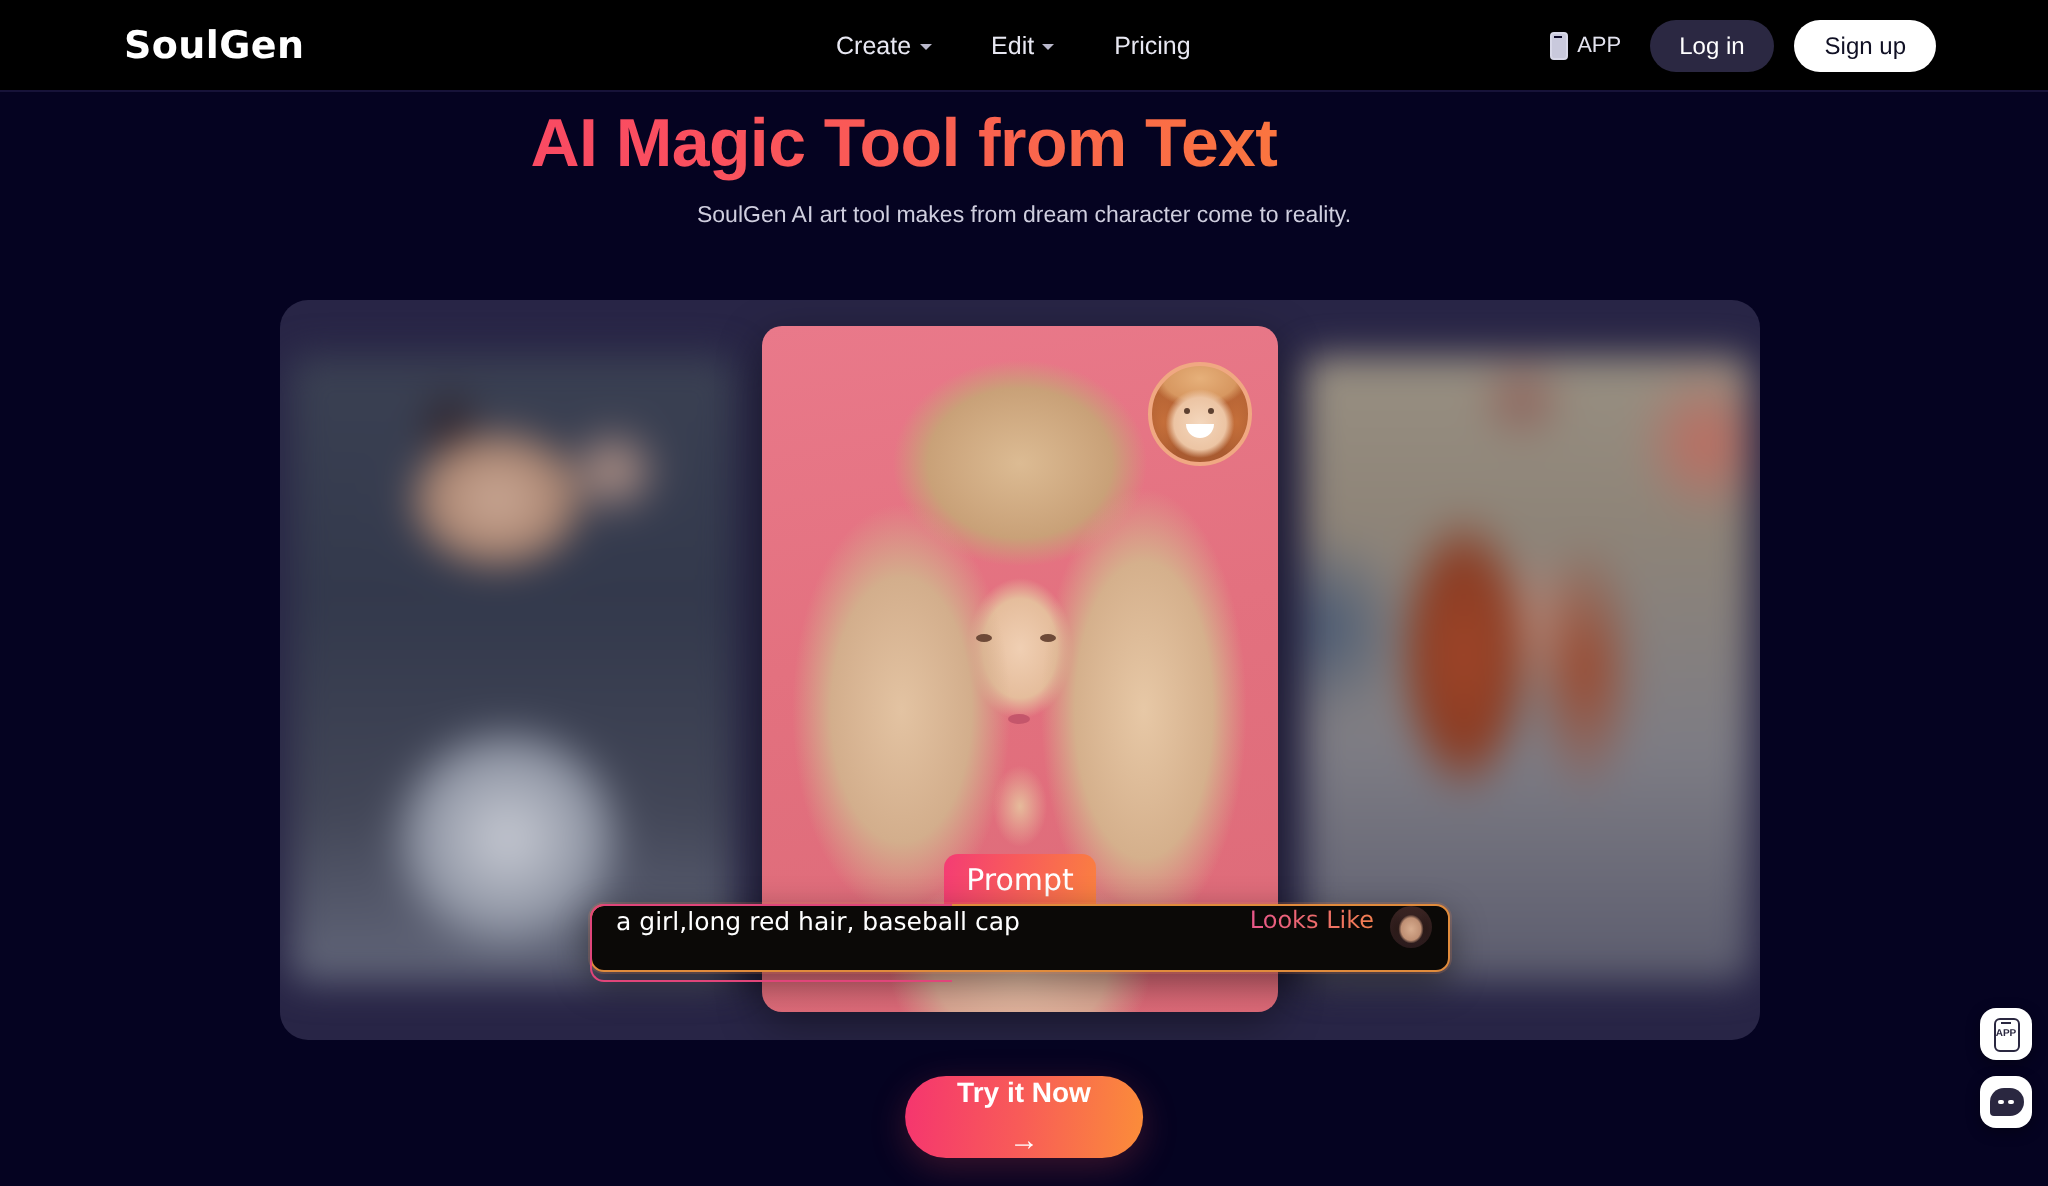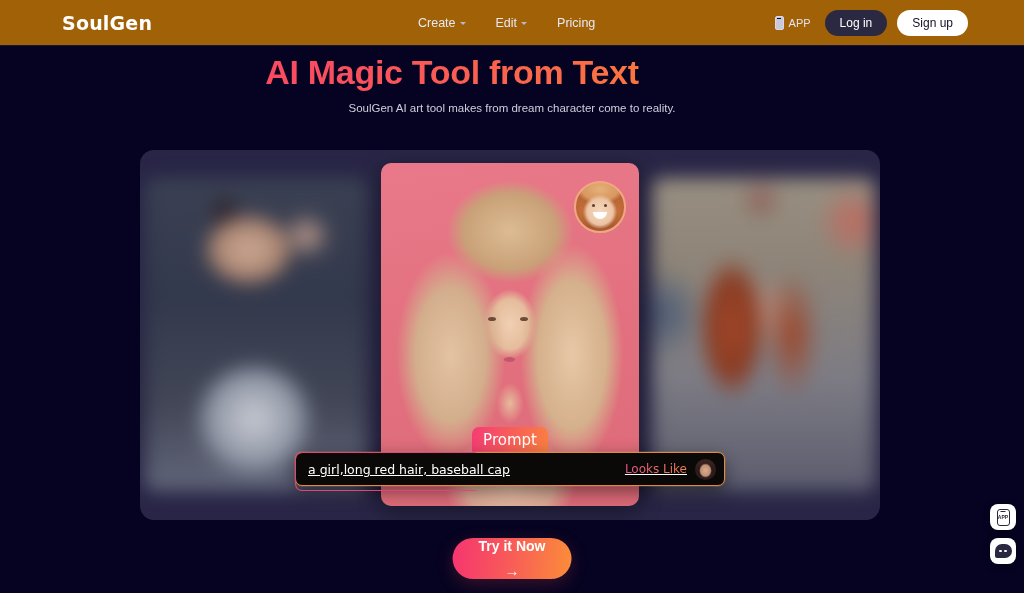--- a/index.html
+++ b/index.html
@@ -16,21 +16,21 @@
     color: #ffffff;
     position: relative;
   }
 
   
   .header {
     position: absolute;
     top: 0; left: 0;
     width: 1024px;
     height: 46px;
-    background: #a16207;
+    background: #000000;
     border-bottom: 1px solid #171339;
     display: flex;
     align-items: center;
     z-index: 40;
   }
 
   .logo {
     position: absolute;
     left: 62px;
     top: 50%;
@@ -331,24 +331,22 @@
   }
 
   .prompt-bar {
     position: relative;
     height: 34px;
     border-radius: 7px;
     background: #0b0907;
     border: 1.5px solid #e08b3c;
     box-shadow: 0 0 0 1px rgba(255,140,90,.16), 0 6px 18px rgba(0,0,0,.45);
     display: flex;
-    align-items: center;
     padding: 0 8px 0 12px;
     margin-top: -1px;
-    text-decoration: underline;
   }
   .prompt-bar::before {
     content: "";
     position: absolute;
     left: -1.5px; top: -1.5px;
     width: 180px; height: 37px;
     border-radius: 7px 0 0 7px;
     border-left: 1.5px solid #e0457a;
     border-top: 1.5px solid #e0457a;
     border-bottom: 1.5px solid #e0457a;

